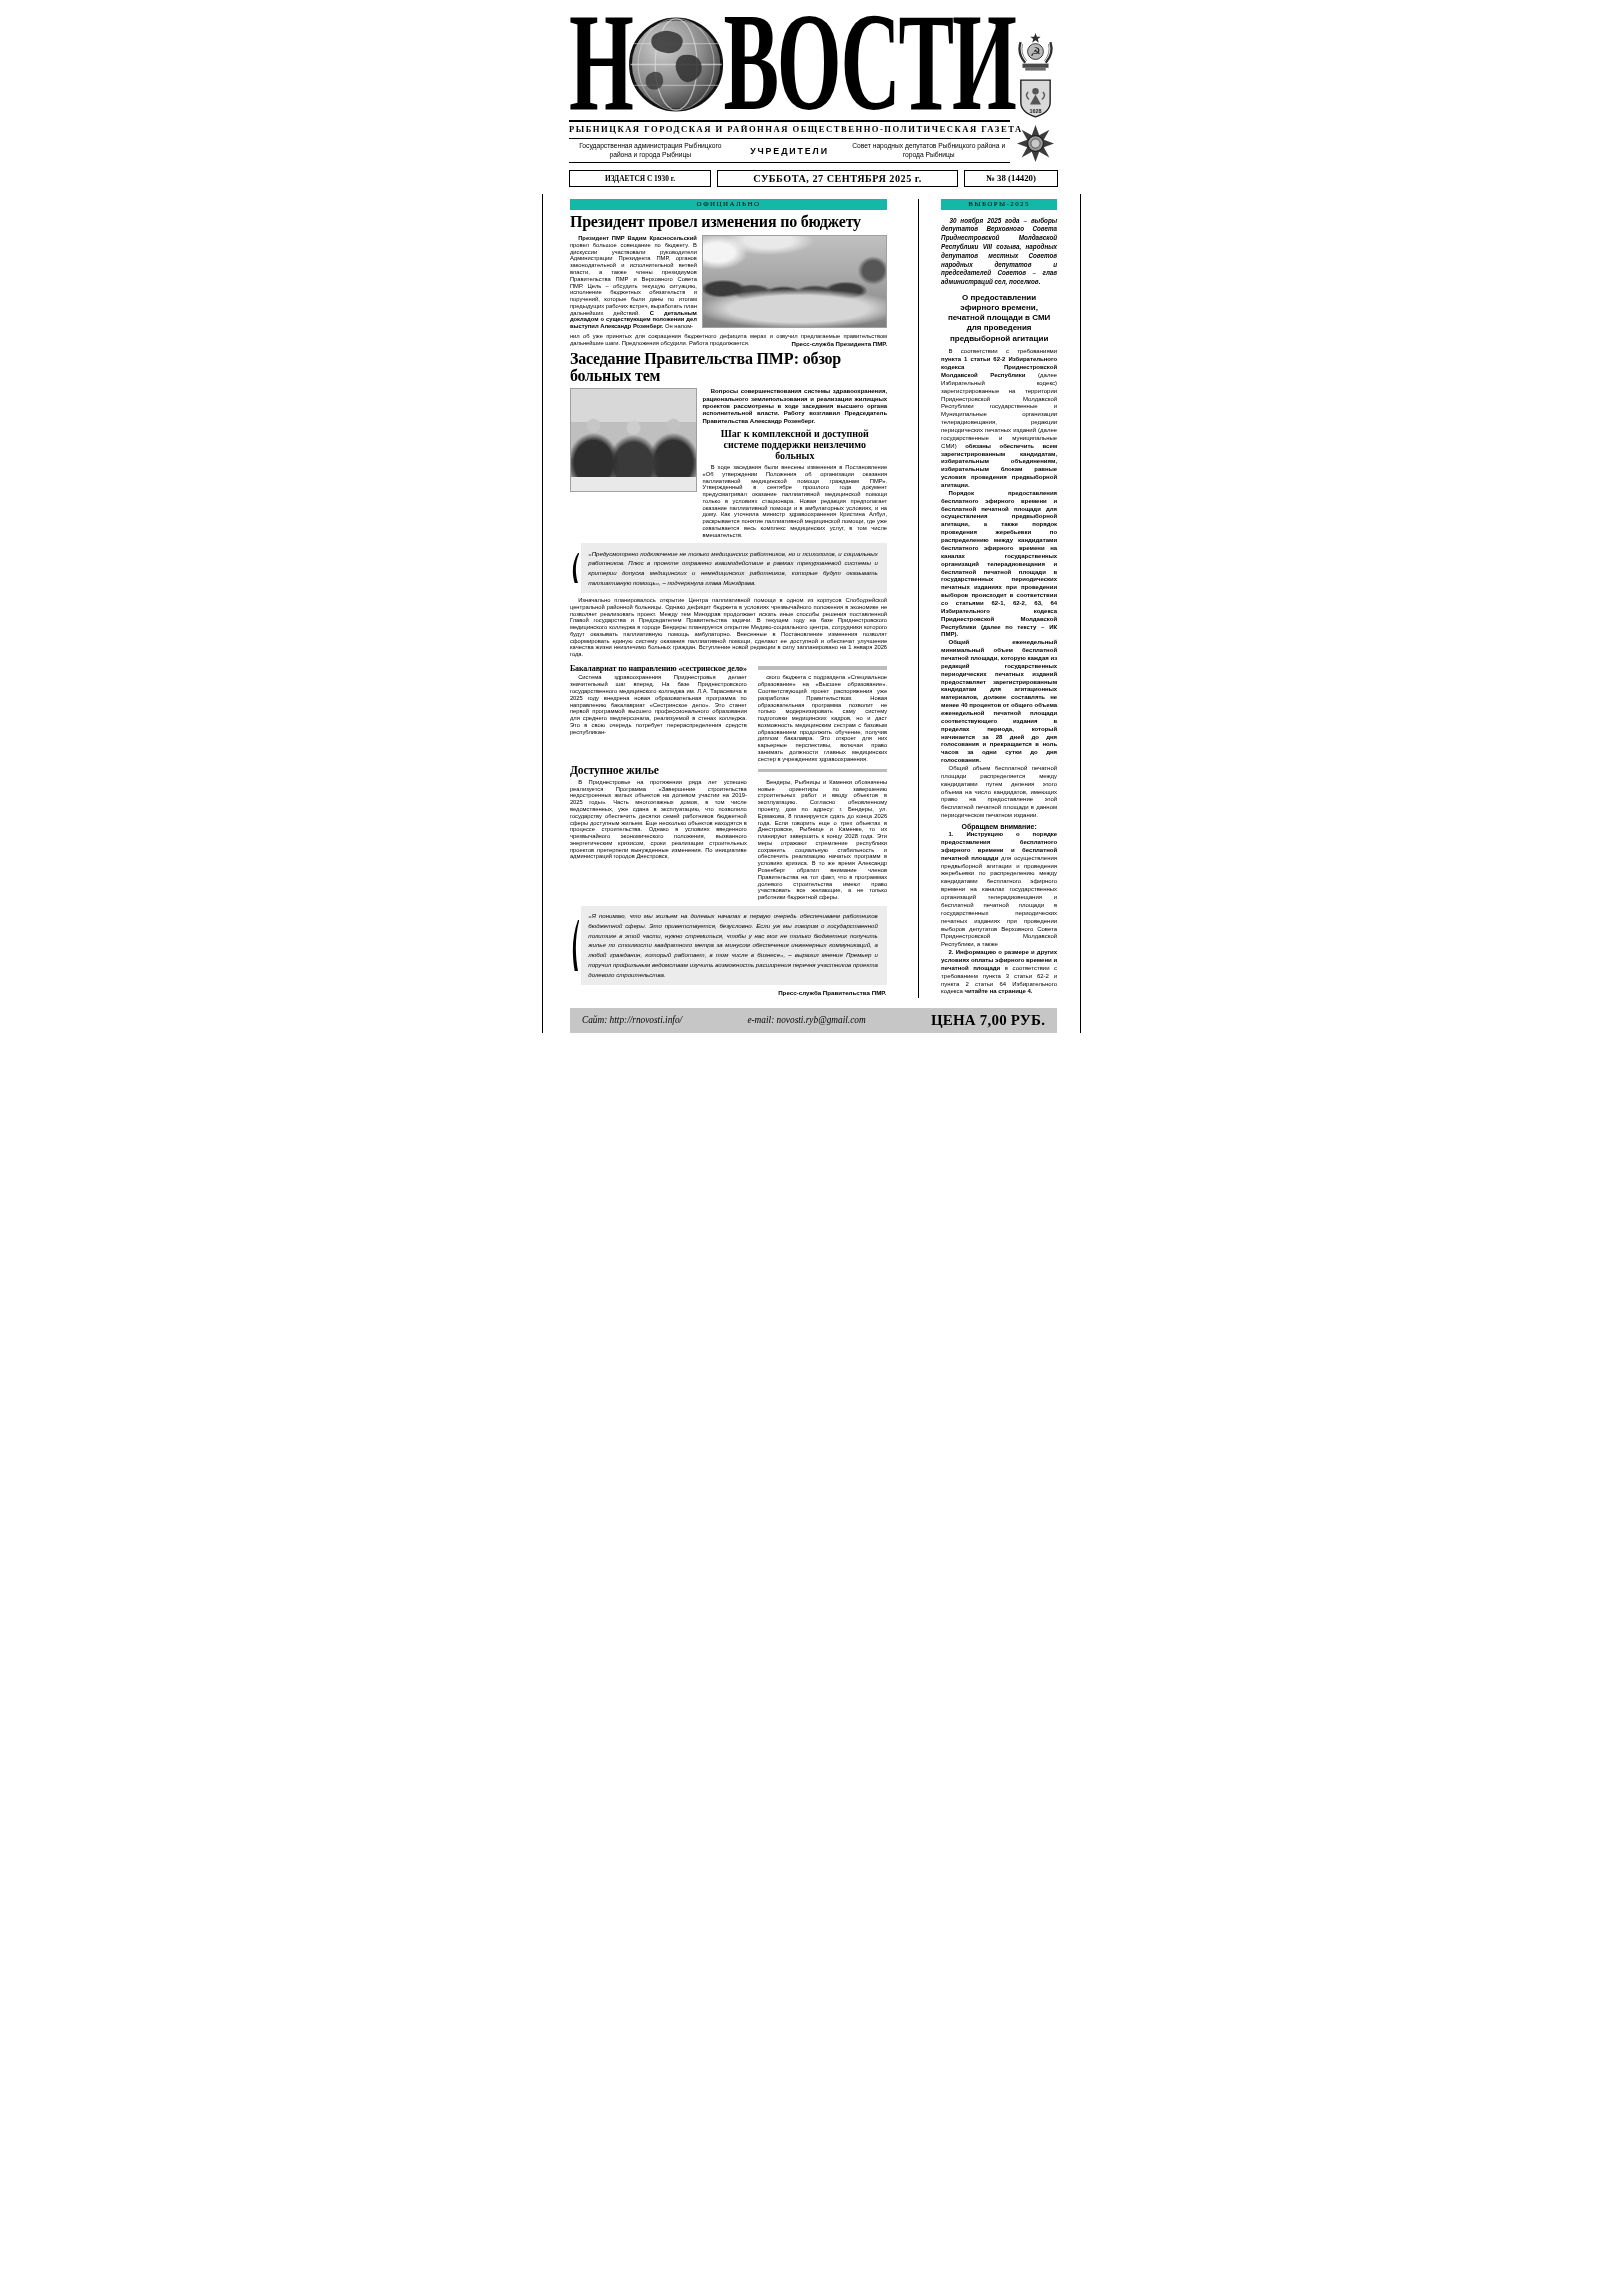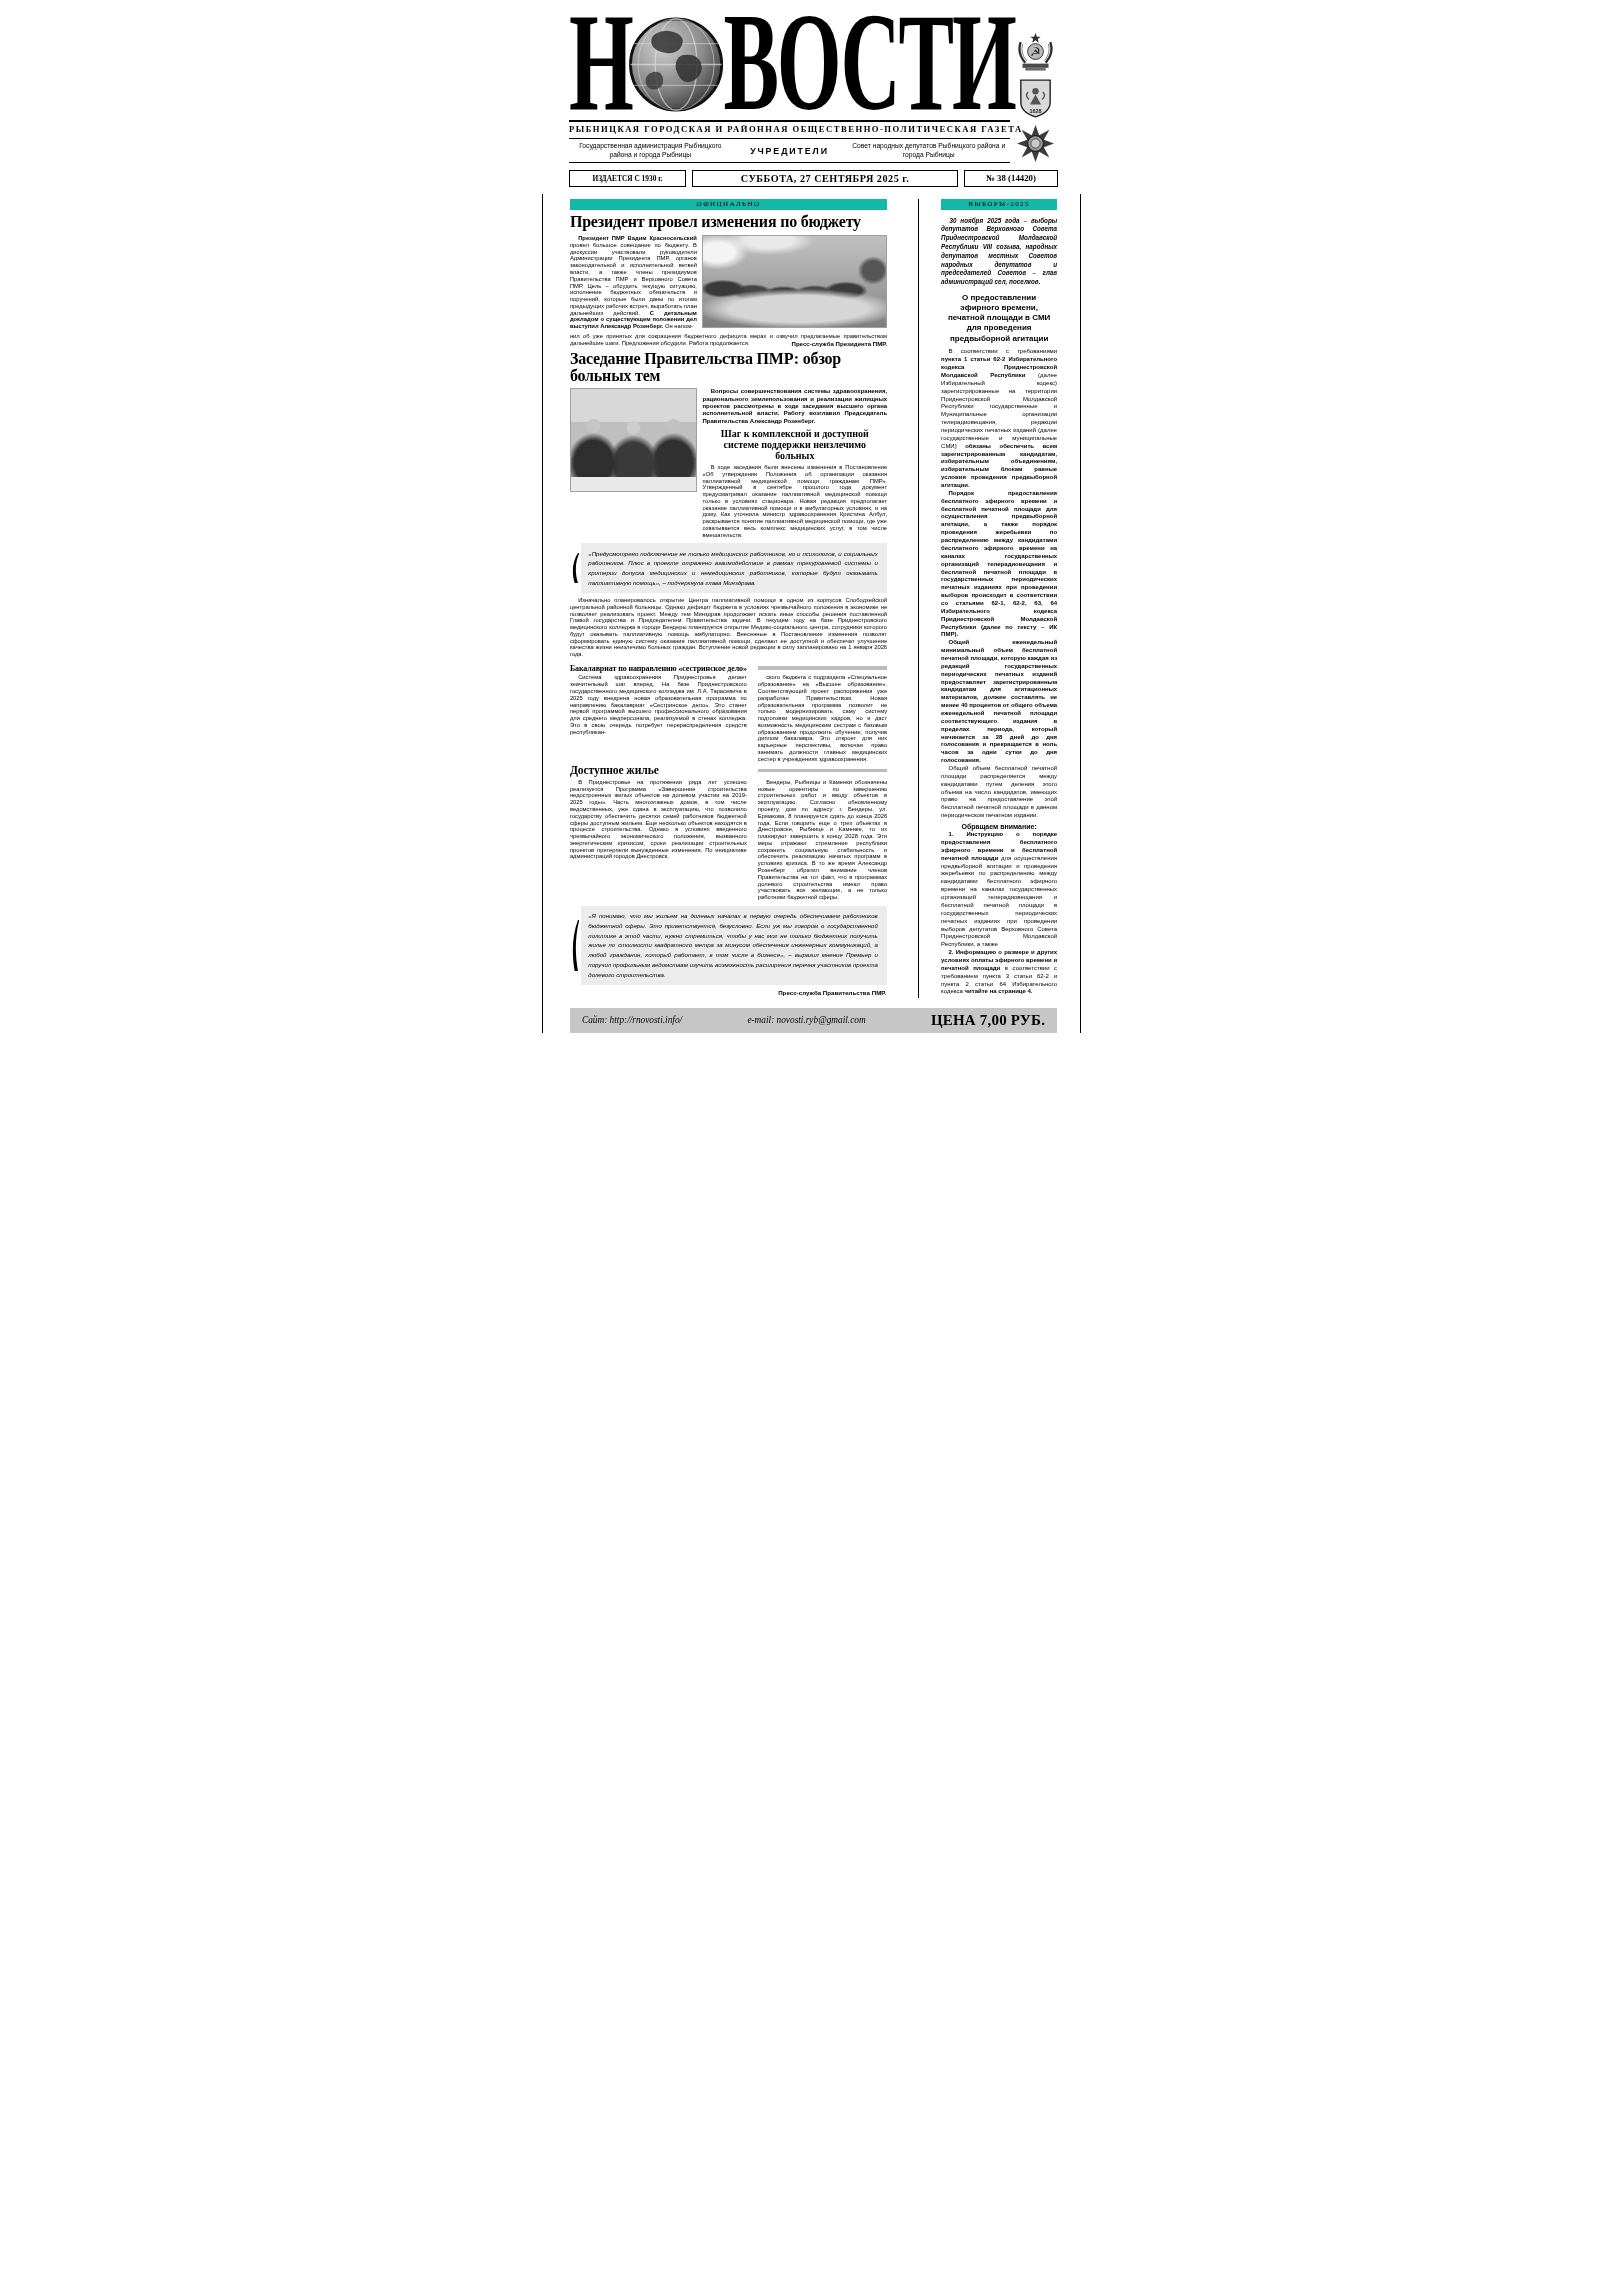--- a/index.html
+++ b/index.html
@@ -22,21 +22,21 @@
               font-size:8.6px; letter-spacing:1.5px; white-space:nowrap; margin:0.9px 0 3.2px; }
   .founders { border-top:0.9px solid #000; border-bottom:0.9px solid #000; display:flex;
               align-items:center; justify-content:space-between; padding:3.2px 2.8px; gap:3.7px; }
   .founder { font-size:6.7px; line-height:1.3; text-align:center; width:157px; }
   .founders-label { font-size:8.8px; font-weight:700; letter-spacing:1.9px; }
   .emblems { width:48px; display:flex; flex-direction:column; align-items:center; gap:5.6px; padding:1.9px 0 0 2.8px; }
 
   .dateline { display:flex; gap:5.6px; margin:6.5px 0 0; }
   .date-box { border:0.9px solid #000; text-align:center; font-family:"Liberation Serif",serif;
               font-weight:700; display:flex; align-items:center; justify-content:center; padding:1.9px 2.8px; }
-  .db-since { width:117px; font-size:7.4px; }
+  .db-since { width:142px; font-size:7.4px; }
   .db-date  { flex:1; font-size:10.2px; letter-spacing:0.5px; }
   .db-issue { width:94px; font-size:8.8px; }
 
   
   .frame { border-left:0.9px solid #000; border-right:0.9px solid #000; margin:7.4px 0.9px 0; padding:1.9px 0 0; }
   .content { display:flex; padding:2.8px 23px 4.6px 27px; }
   .main { flex:1; min-width:0; padding-right:6px; }
   .sidebar { width:139px; border-left:0.7px solid #000; padding-left:22px;margin-left:25px; }
 
   .section-bar { background:#14b8a6; text-align:center; font-family:"Liberation Serif",serif;

